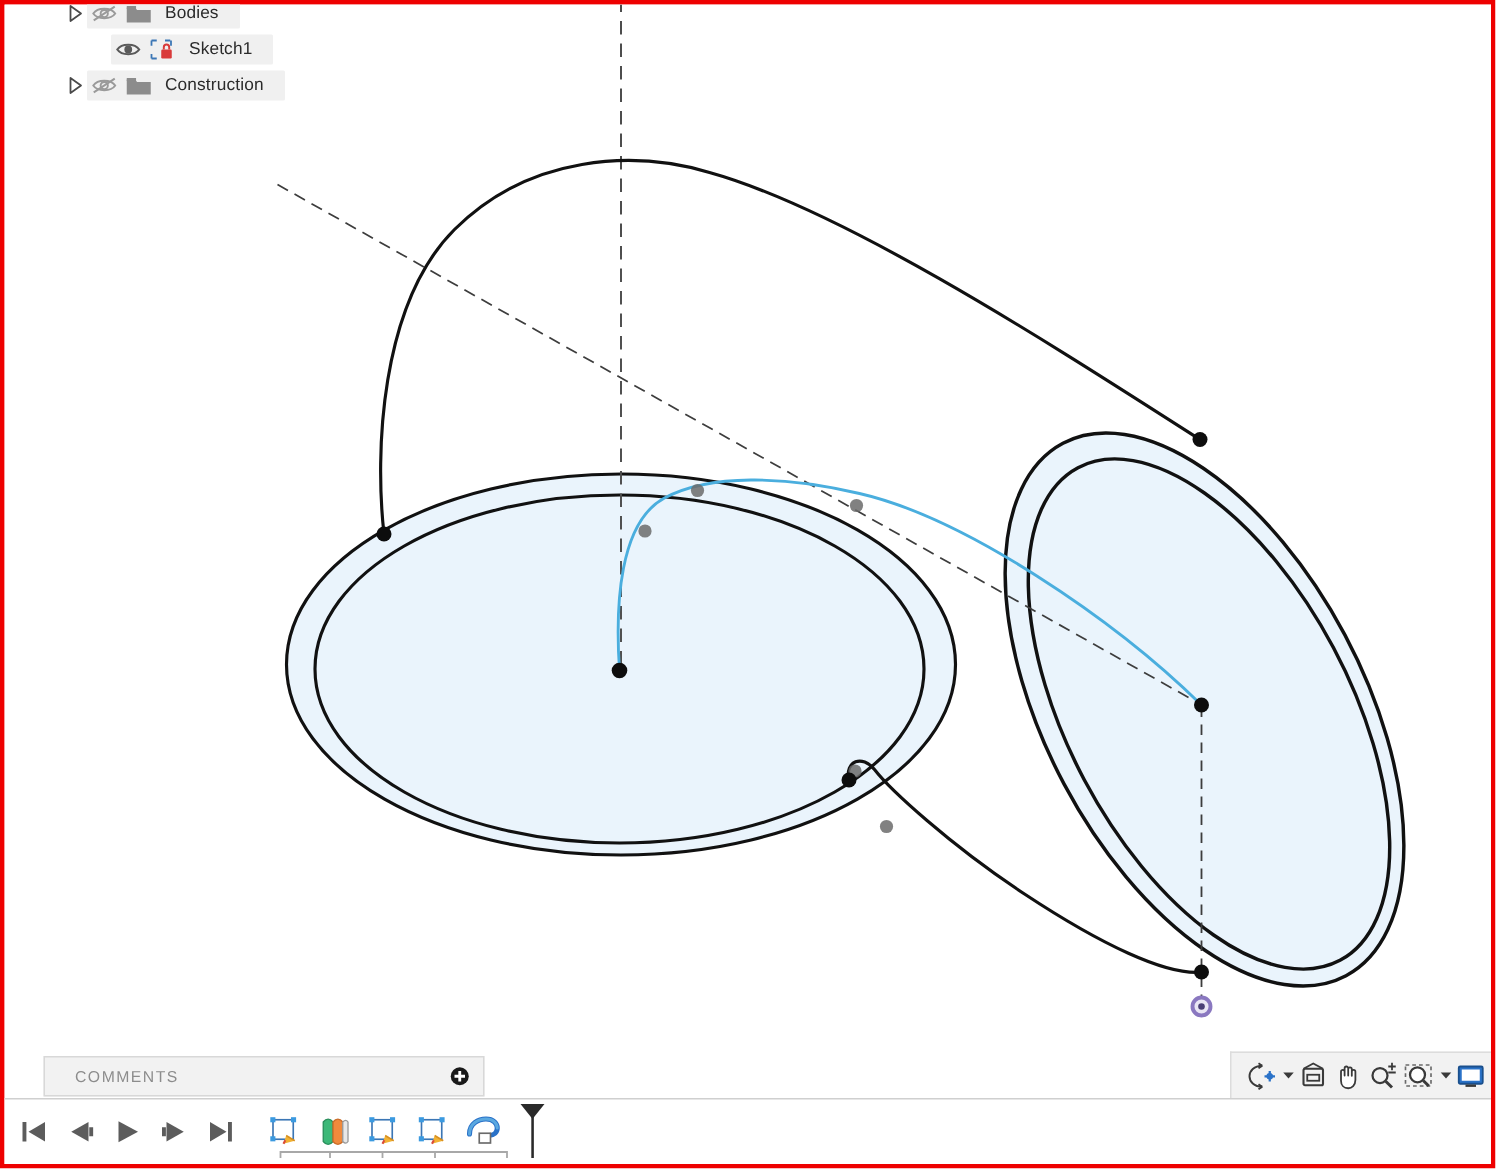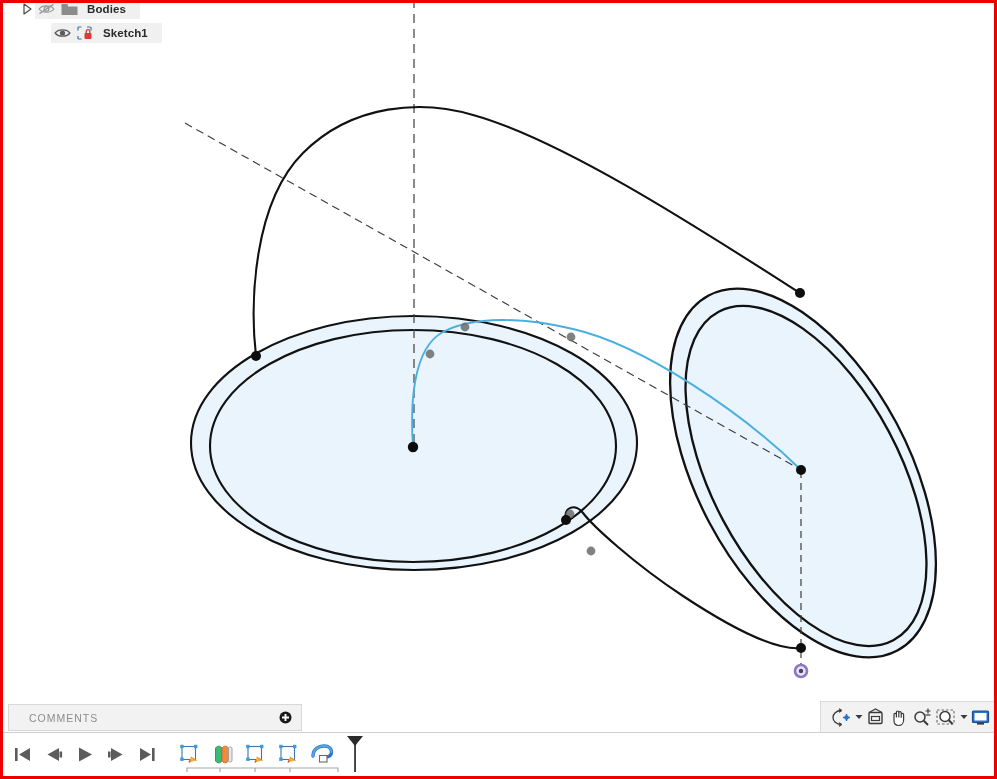--- a/index.html
+++ b/index.html
@@ -24,25 +24,24 @@
     left: 0; top: 0;
     width: 991px;
     height: 773px;
     background: #ffffff;
   }
   #canvas-svg { position: absolute; left: 0; top: 0; }
 
   
   #browser-tree {
     position: absolute;
-    left: 16px;
+    left: 39px;
     top: -4px;
     width: 190px;
     user-select: none;
-    font-weight: bold;
   }
   .tree-row {
     display: flex;
     align-items: center;
     height: 20px;
     margin-bottom: 4px;
     font-size: 11.5px;
     color: #2a2a2a;
   }
   .tree-row .rowbg {
@@ -67,21 +66,21 @@
     width: 24px; height: 20px;
     display: flex; align-items: center; justify-content: center;
     flex: 0 0 24px;
   }
   .tw-label { padding-left: 6px; white-space: nowrap; letter-spacing: .1px; }
   .indent-1 { margin-left: 16px; }
 
   
   #comments-panel {
     position: absolute;
-    left: 5px;
+    left: 26px;
     top: 701px;
     width: 294px;
     height: 27px;
     background: #f2f2f2;
     border: 1px solid #d8d8d8;
     display: flex;
     align-items: center;
     box-sizing: border-box;
   }
   #comments-panel .ctitle {
@@ -266,20 +265,43 @@
             <rect x="8.5" y="8" width="7" height="6" rx="0.8" fill="#d93a3a"></rect>
             <path d="M10.2 8 L10.2 6.5 A1.8 1.8 0 0 1 13.8 6.5 L13.8 8" fill="none" stroke="#d93a3a" stroke-width="1.3"></path>
           </svg>
         </span>
         <span class="tw-label">Sketch1</span>
       </span>
     </div>
 
 
 
+    <div class="tree-row">
+      <span class="tw-arrow">
+        <svg width="11" height="12" viewBox="0 0 11 12">
+            <path d="M2 1 L9 6 L2 11 Z" fill="#ffffff" stroke="#4a4a4a" stroke-width="1.2" stroke-linejoin="round"></path>
+          </svg>
+      </span>
+      <span class="rowbg">
+        <span class="tw-eye">
+          <svg width="17" height="12" viewBox="0 0 17 12">
+            <path d="M1.2 6 C4 1.8 13 1.8 15.8 6 C13 10.2 4 10.2 1.2 6 Z" fill="none" stroke="#9a9a9a" stroke-width="1.3"></path>
+            <circle cx="8.5" cy="6" r="2.4" fill="none" stroke="#9a9a9a" stroke-width="1.3"></circle>
+            <line x1="1.5" y1="10.6" x2="15.5" y2="1.4" stroke="#9a9a9a" stroke-width="1.3"></line>
+          </svg>
+        </span>
+        <span class="tw-icon">
+          <svg width="17" height="13" viewBox="0 0 17 13">
+            <path d="M0.5 2 L6 2 L7.4 3.6 L16.5 3.6 L16.5 12 L0.5 12 Z" fill="#8c8c8c"></path>
+            <rect x="0.5" y="1" width="6.2" height="2" fill="#8c8c8c"></rect>
+          </svg>
+        </span>
+        <span class="tw-label">Construction</span>
+      </span>
+    </div>
   </div>
 
   <div id="comments-panel">
     <span class="ctitle">COMMENTS</span>
     <span class="cadd">
       <svg width="13" height="13" viewBox="0 0 13 13">
         <circle cx="6.5" cy="6.5" r="6" fill="#1a1a1a"></circle>
         <path d="M6.5 3 L6.5 10 M3 6.5 L10 6.5" stroke="#ffffff" stroke-width="1.9"></path>
       </svg>
     </span>

